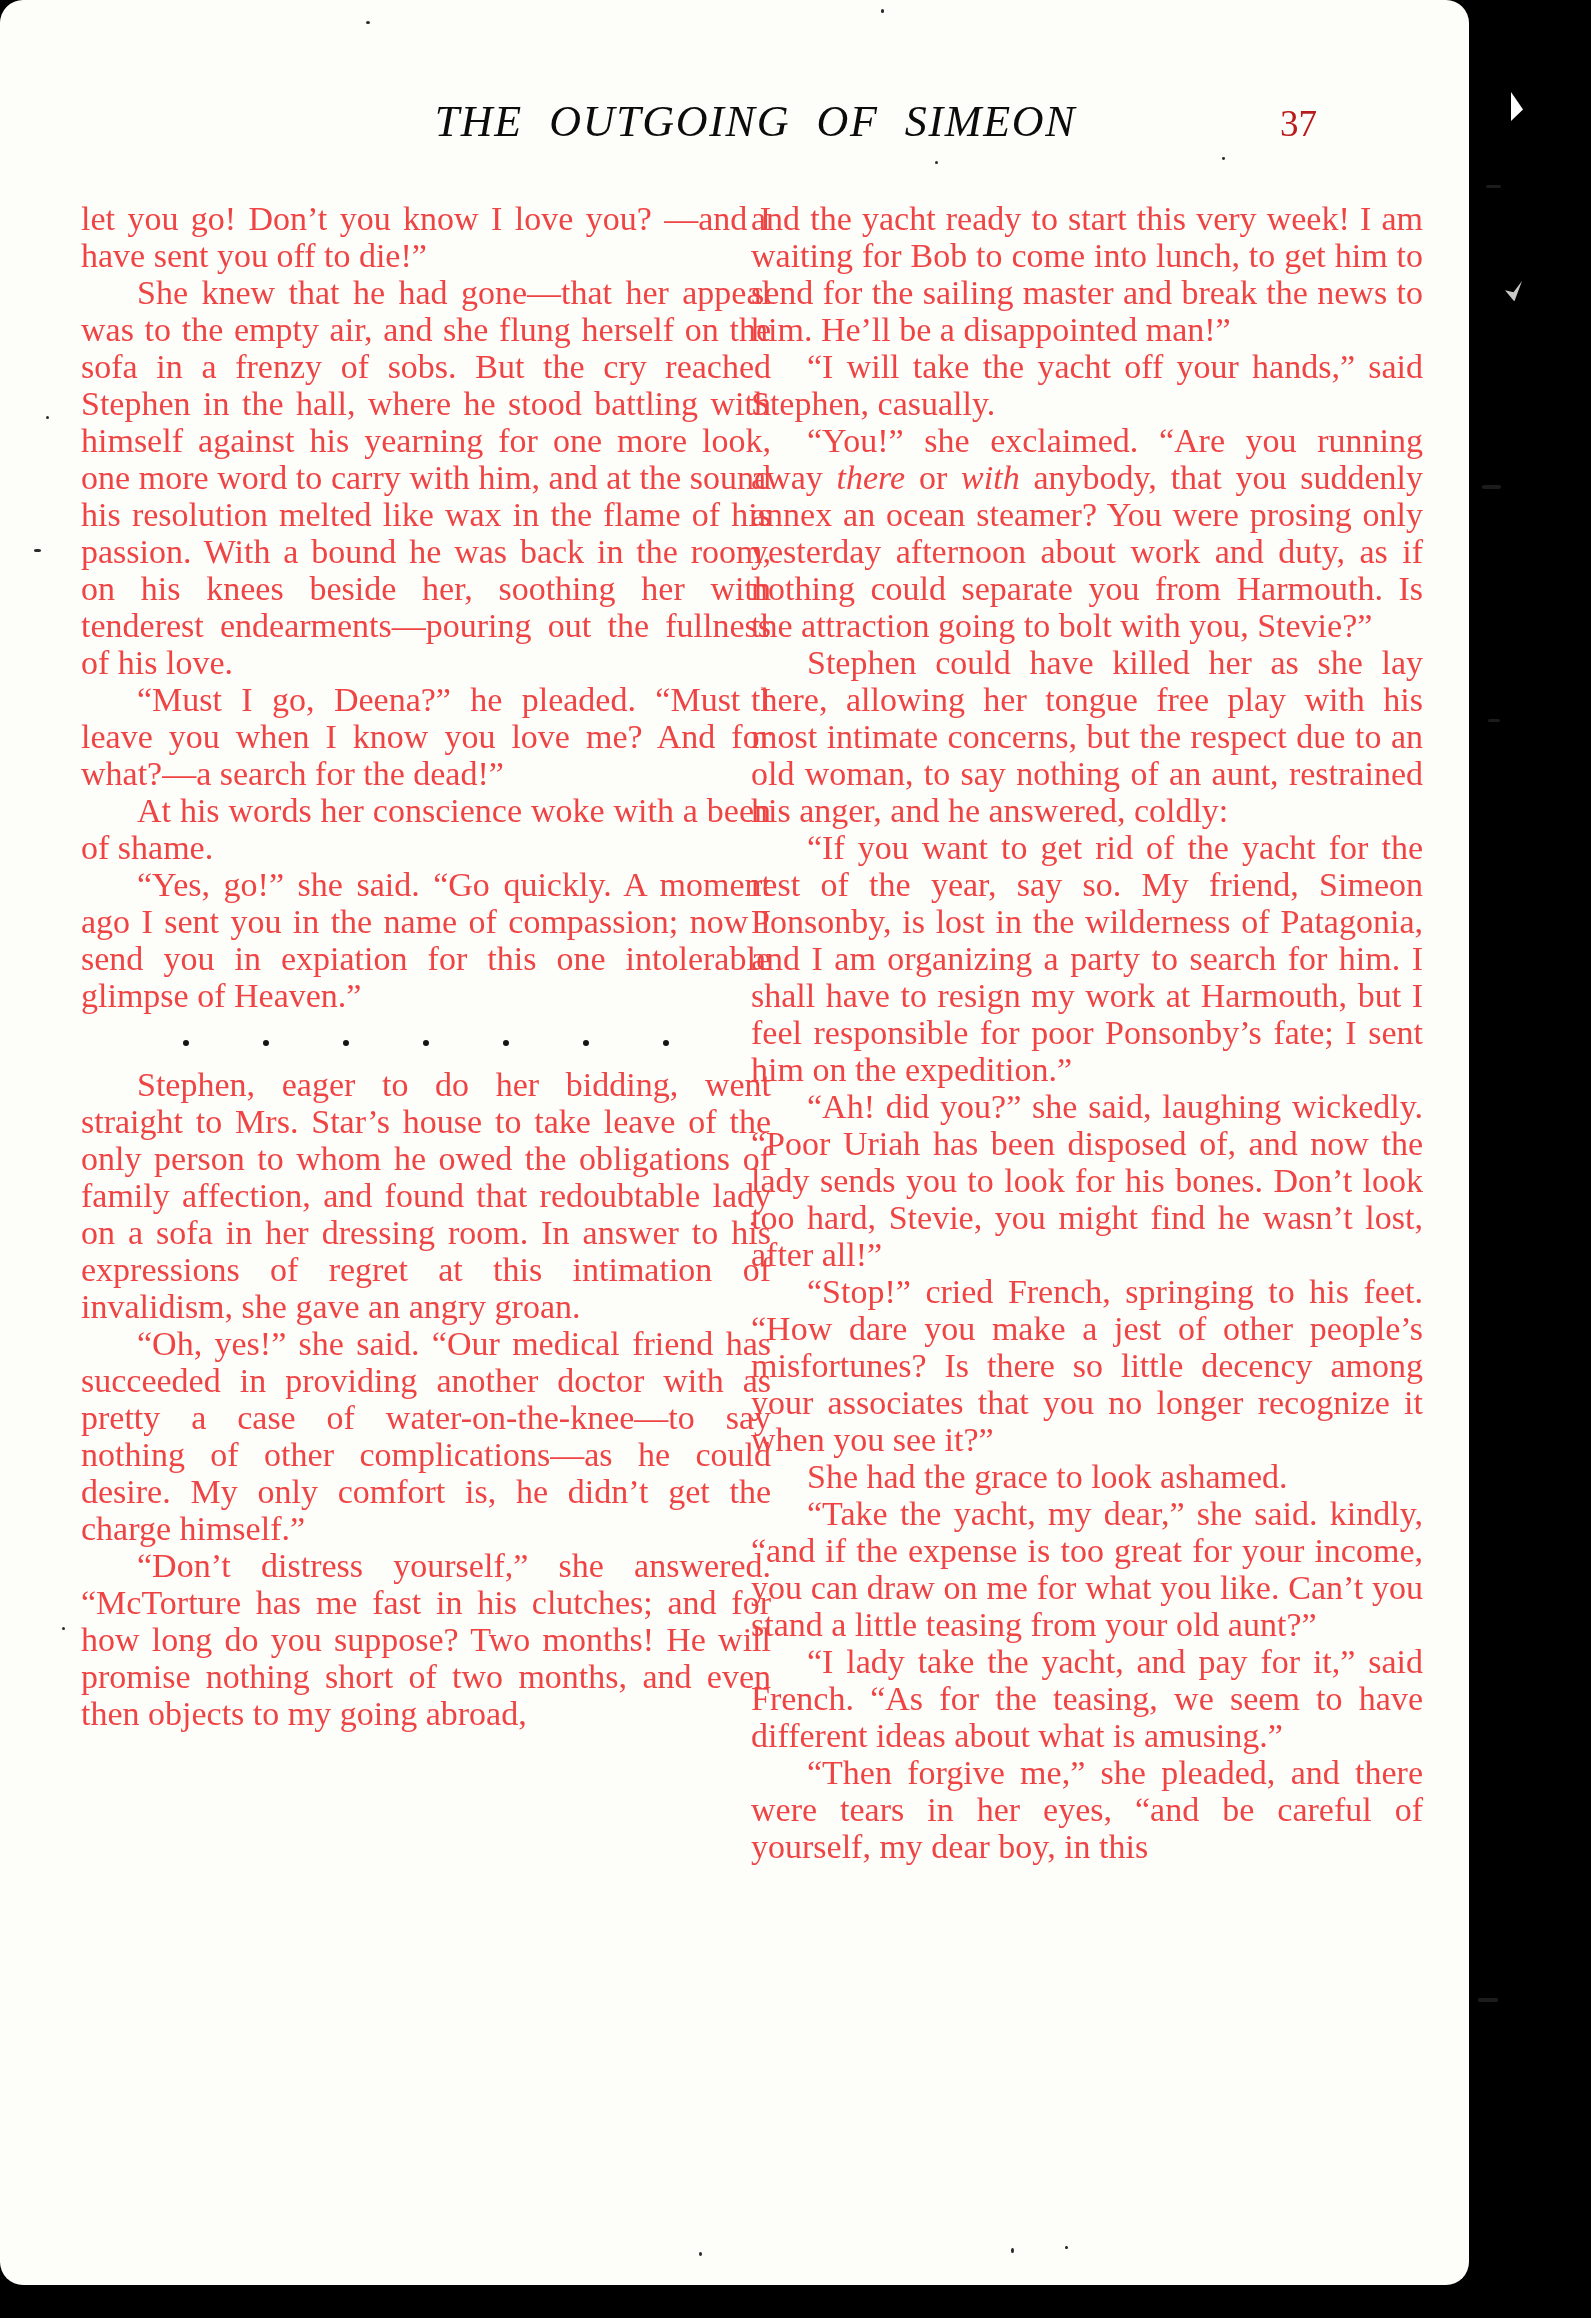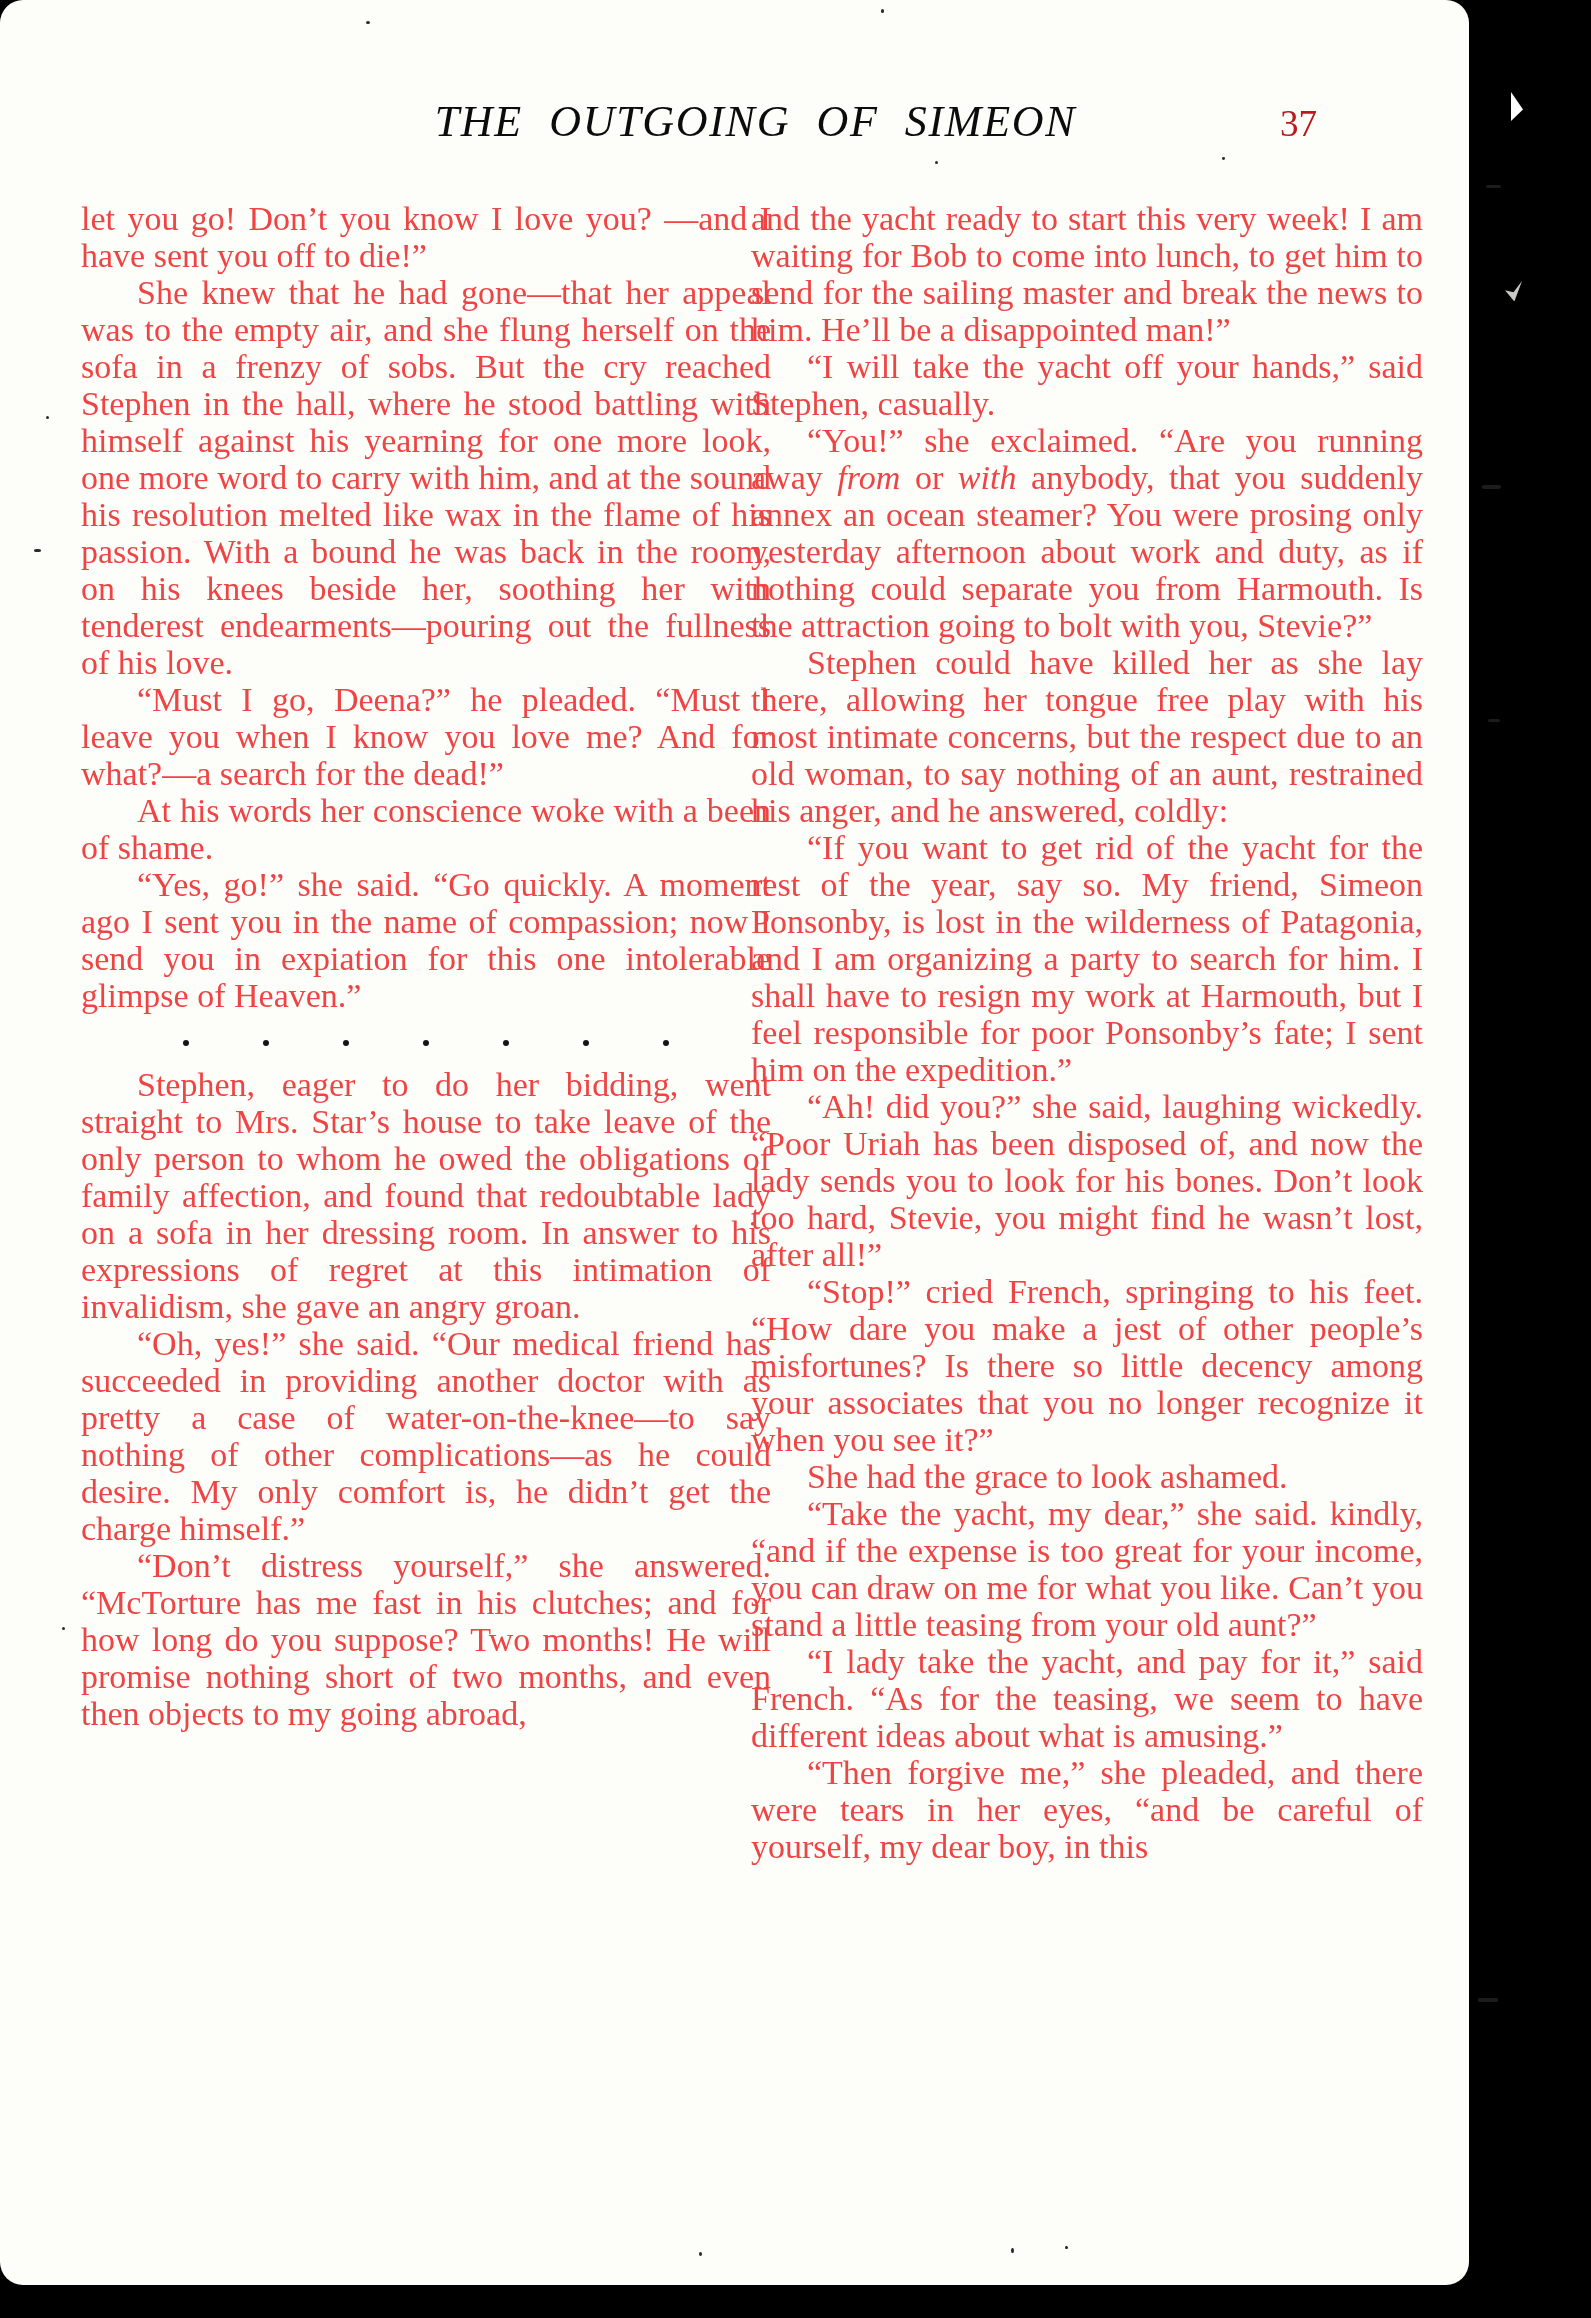--- a/index.html
+++ b/index.html
@@ -61,21 +61,21 @@
 
       <p>Stephen, eager to do her bidding, went straight to Mrs. Star’s house to take leave of the only person to whom he owed the obligations of family affection, and found that redoubtable lady on a sofa in her dressing room.  In answer to his expressions of regret at this intimation of invalidism, she gave an angry groan.</p>
       <p>“Oh, yes!” she said.  “Our medical friend has succeeded in providing another doctor with as pretty a case of water-on-the-knee—to say nothing of other complications—as he could desire. My only comfort is, he didn’t get the charge himself.”</p>
       <p>“Don’t distress yourself,” she answered.  “McTorture has me fast in his clutches; and for how long do you suppose?  Two months!  He will promise nothing short of two months, and even then objects to my going abroad,</p>
     </div>
 
     <div class="col col-right">
       <p class="cont">and the yacht ready to start this very week!  I am waiting for Bob to come into lunch, to get him to send for the sailing master and break the news to him.  He’ll be a disappointed man!”</p>
       <p>“I will take the yacht off your hands,” said Stephen, casually.</p>
       <p>
-        <span>“You!” she exclaimed.  “Are you running away </span><span class="it">from</span><span> or </span><span class="it">with</span><span> anybody, that you suddenly annex an ocean steamer?  You were prosing only yesterday afternoon about work and duty, as if nothing could separate you from Harmouth.  Is the attraction going to bolt with you, Stevie?”</span>
+        <span>“You!” she exclaimed.  “Are you running away </span><span class="it">there</span><span> or </span><span class="it">with</span><span> anybody, that you suddenly annex an ocean steamer?  You were prosing only yesterday afternoon about work and duty, as if nothing could separate you from Harmouth.  Is the attraction going to bolt with you, Stevie?”</span>
       </p>
       <p>Stephen could have killed her as she lay there, allowing her tongue free play with his most intimate concerns, but the respect due to an old woman, to say nothing of an aunt, restrained his anger, and he answered, coldly:</p>
       <p>“If you want to get rid of the yacht for the rest of the year, say so.  My friend, Simeon Ponsonby, is lost in the wilderness of Patagonia, and I am organizing a party to search for him.  I shall have to resign my work at Harmouth, but I feel responsible for poor Ponsonby’s fate; I sent him on the expedition.”</p>
       <p>“Ah! did you?” she said, laughing wickedly.  “Poor Uriah has been disposed of, and now the lady sends you to look for his bones.  Don’t look too hard, Stevie, you might find he wasn’t lost, after all!”</p>
       <p>“Stop!” cried French, springing to his feet. “How dare you make a jest of other people’s misfortunes?  Is there so little decency among your associates that you no longer recognize it when you see it?”</p>
       <p>She had the grace to look ashamed.</p>
       <p>“Take the yacht, my dear,” she said. kindly, “and if the expense is too great for your income, you can draw on me for what you like.  Can’t you stand a little teasing from your old aunt?”</p>
       <p>“I lady take the yacht, and pay for it,” said French.  “As for the teasing, we seem to have different ideas about what is amusing.”</p>
       <p>“Then forgive me,” she pleaded, and there were tears in her eyes, “and be careful of yourself, my dear boy, in this</p>
     </div>

